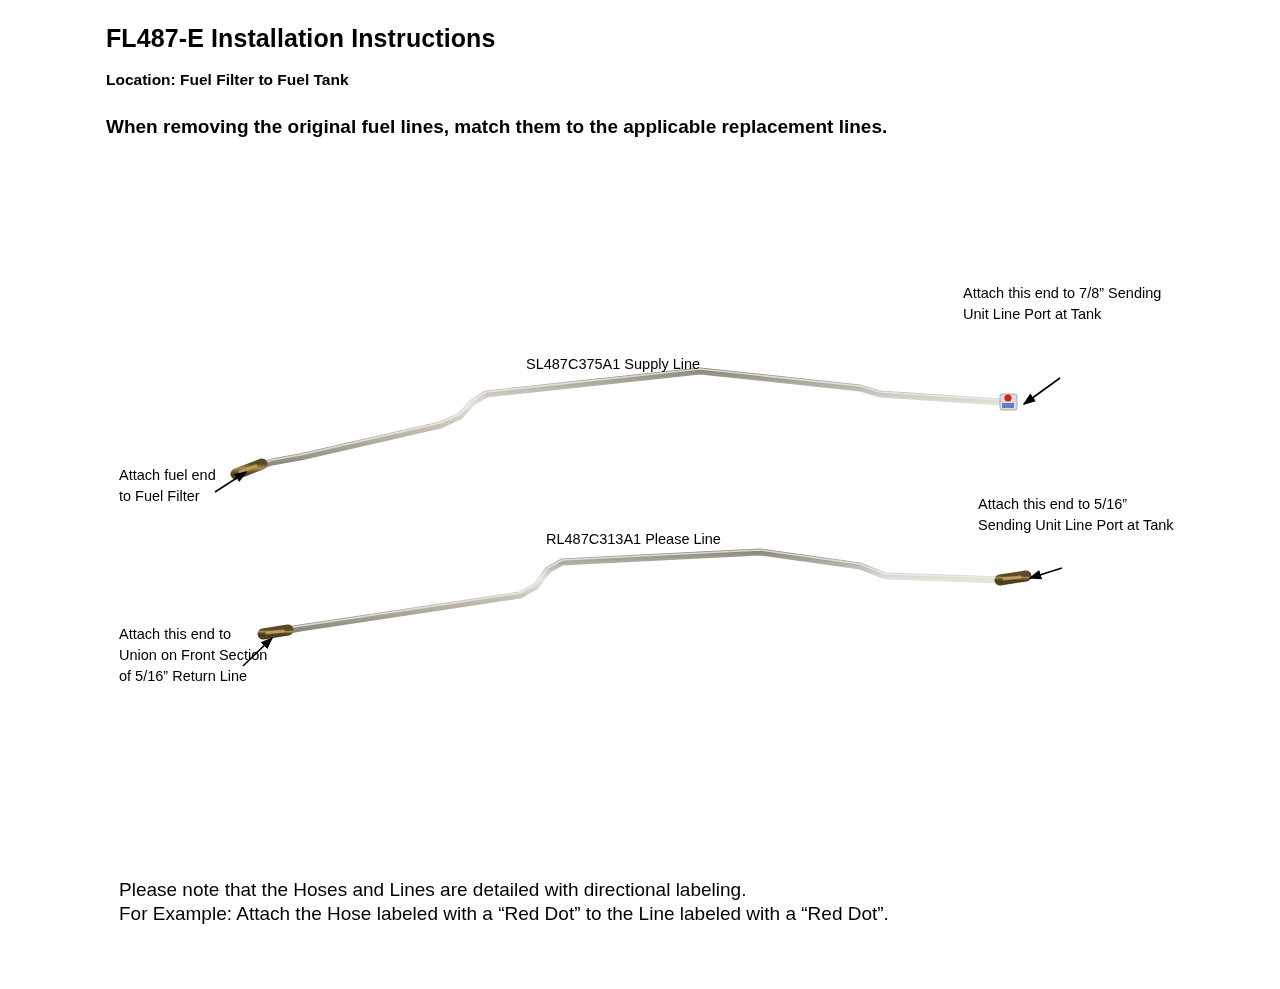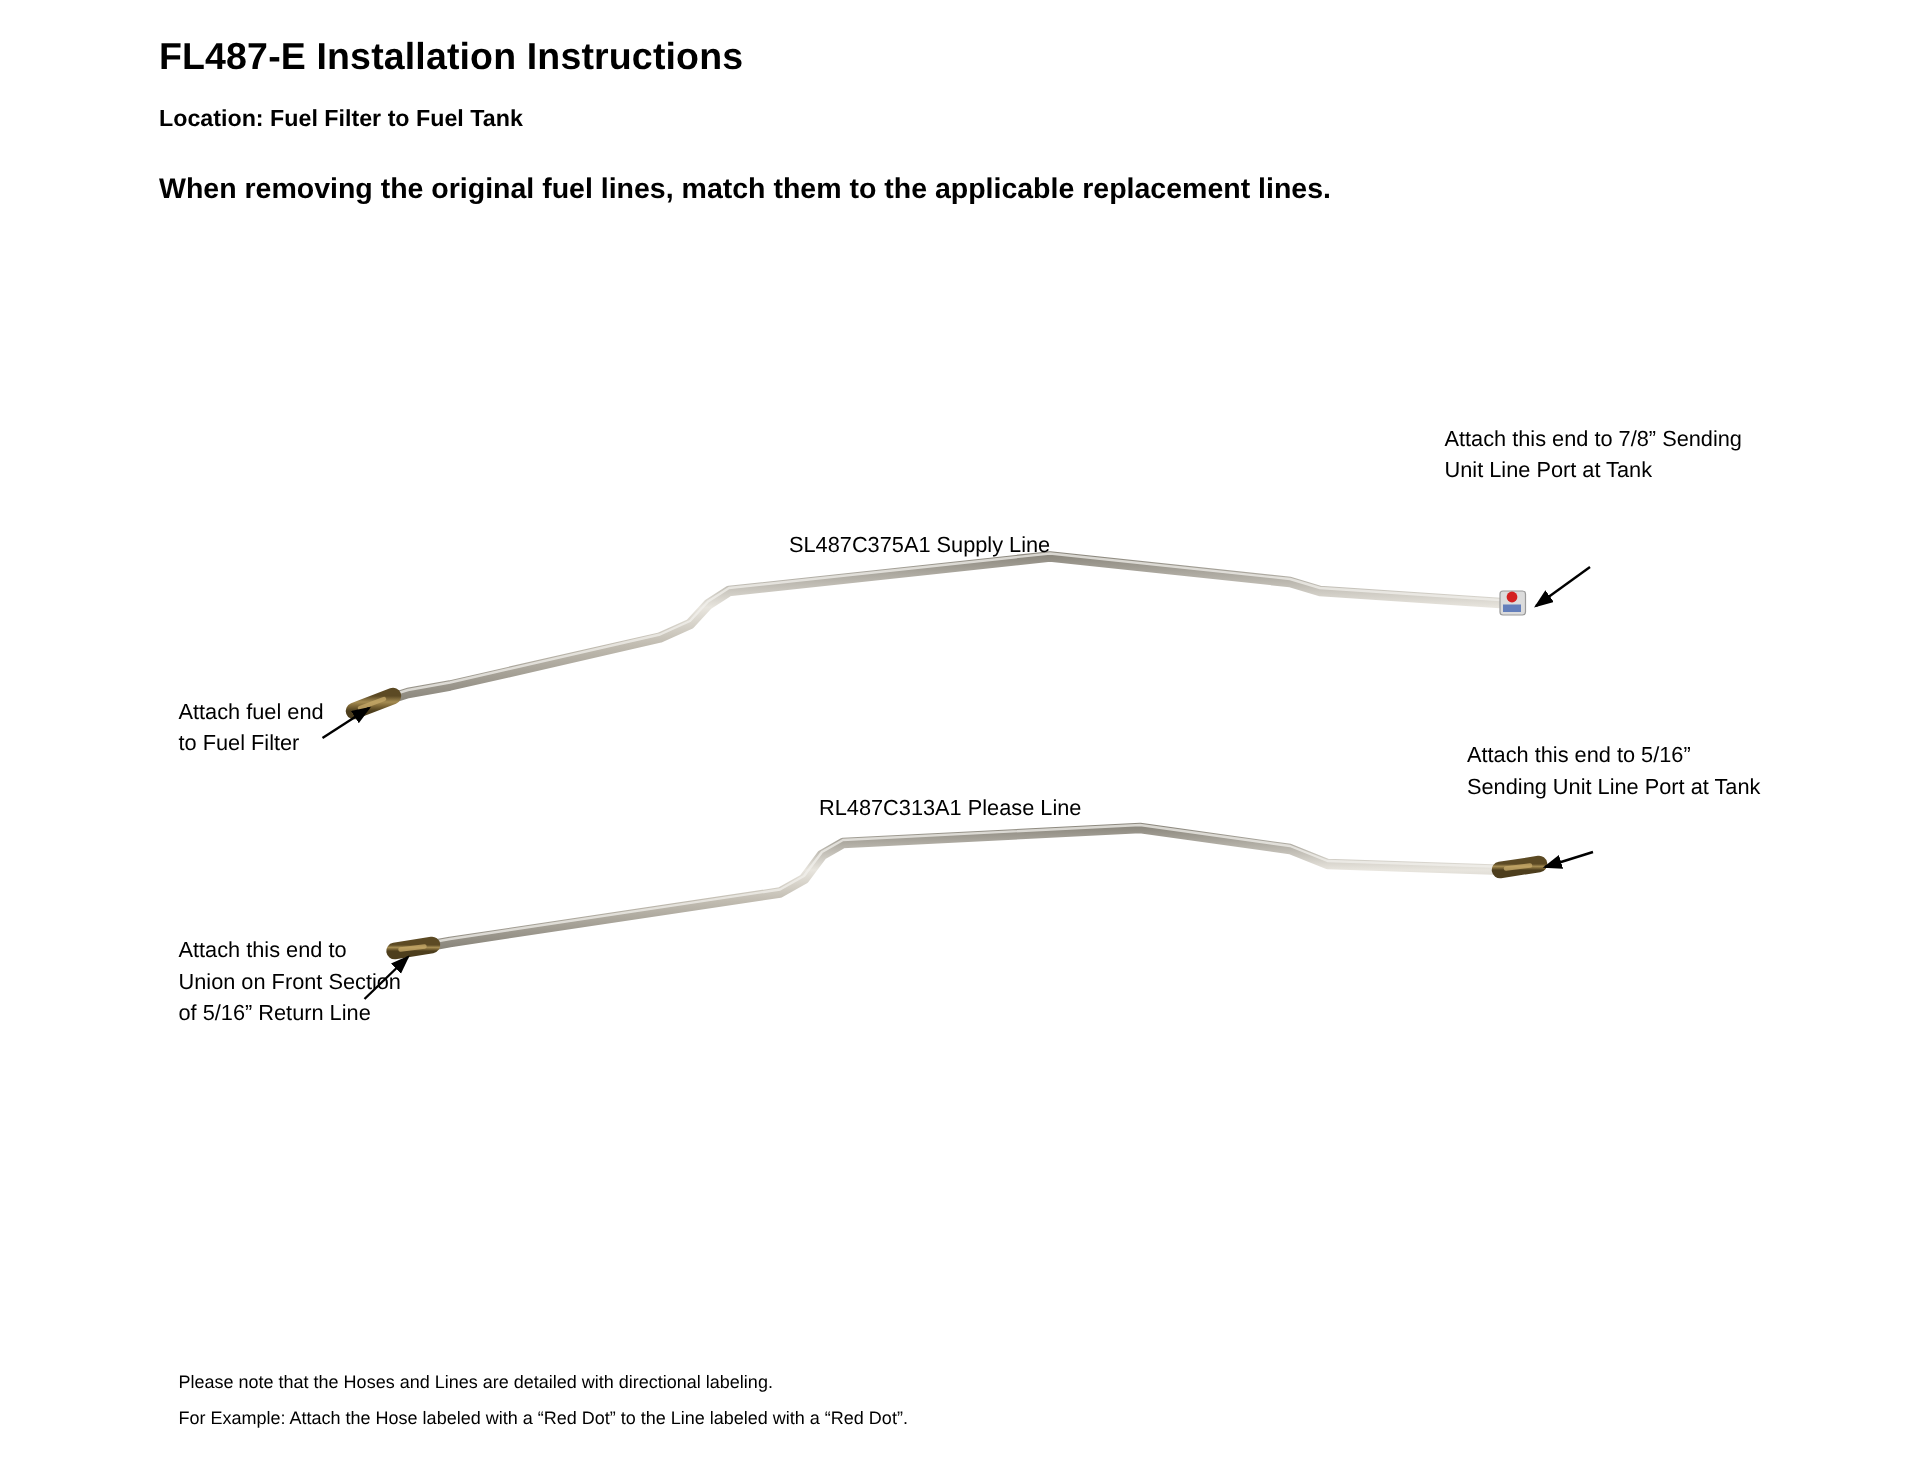--- a/index.html
+++ b/index.html
@@ -67,22 +67,22 @@
   }
   #callout-supply-tank  { left: 963px; top: 283px; width: 200px; }
   #callout-supply-filter{ left: 119px; top: 465px; width: 110px; }
   #callout-return-tank  { left: 978px; top: 494px; width: 200px; }
   #callout-return-union { left: 119px; top: 624px; width: 150px; }
 
   
   .footer {
     position: absolute;
     left: 119px;
-    top: 909px;
-    font-size: 12px;
+    top: 878px;
+    font-size: 19px;
     line-height: 24px;
     white-space: nowrap;
   }
 
   
   #diagram {
     position: absolute;
     left: 0;
     top: 0;
     width: 1280px;

